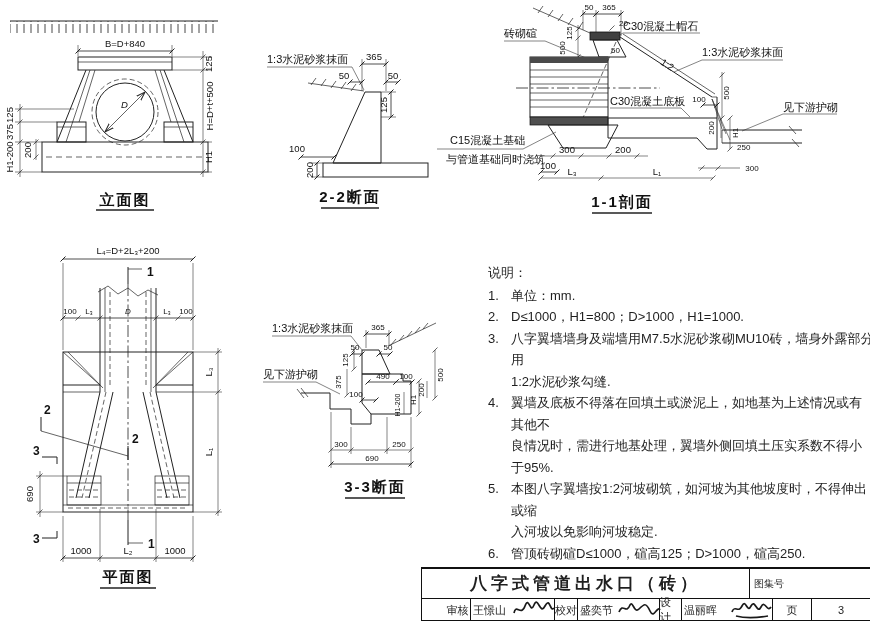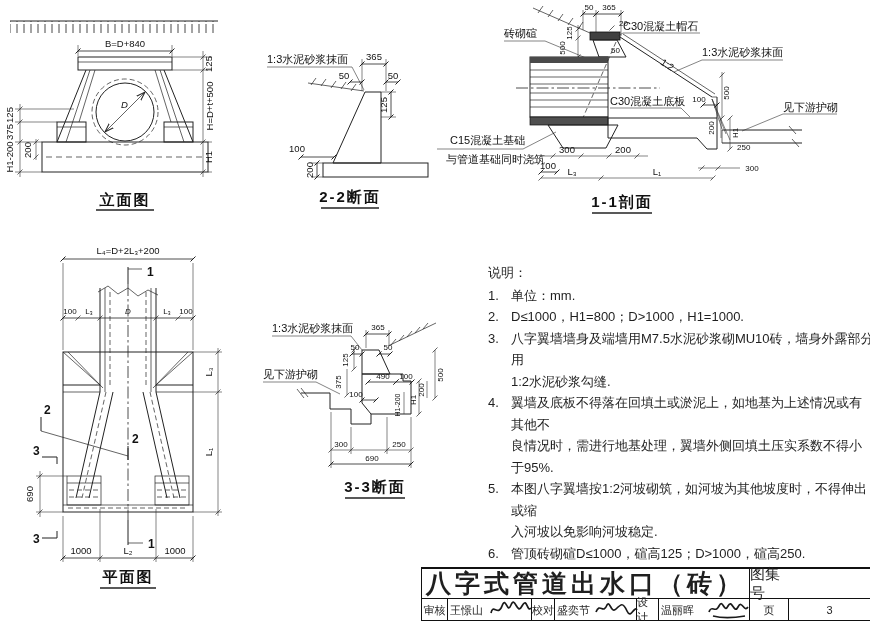--- a/index.html
+++ b/index.html
@@ -23,25 +23,25 @@
   #notes{position:absolute;left:488px;top:262px;width:386px;font-size:13px;line-height:21.5px;}
   #notes .notes-title{margin-bottom:1px;}
   .note{display:flex;}
   .note-num{width:23px;flex:none;}
   .note-body{flex:1;}
 
   
   #titleblock{position:absolute;left:421px;top:567px;width:449px;height:54px;background:#fff;
               border-top:2px solid #111;border-left:1px solid #111;border-bottom:1px solid #111;box-sizing:border-box;}
   .tb-row1{display:flex;height:30px;border-bottom:1px solid #111;box-sizing:border-box;}
-  .tb-row2{display:flex;height:22px;box-sizing:border-box;font-size:11px;}
+  .tb-row2{display:flex;height:22px;box-sizing:border-box;font-size:11px;margin-left:23px;}
   .tb-cell{display:flex;align-items:center;justify-content:center;box-sizing:border-box;overflow:visible;}
   .bl{border-left:1px solid #111;}
-  .tb-title{width:327px;font-size:25px;font-weight:bold;letter-spacing:4px;}
-  .tb-atlas-label{width:39px;font-size:15px;}
+  .tb-title{width:327px;font-size:17px;font-weight:bold;letter-spacing:4px;}
+  .tb-atlas-label{width:39px;font-size:10px;}
   .tb-atlas-no{flex:1;font-family:"DejaVu Serif",serif;font-size:12px;letter-spacing:1px;}
   .namecell{position:relative;justify-content:flex-start;padding-left:2px;}
   .sig{position:absolute;right:-4px;top:1px;}
 </style>
 </head>
 <body>
 
 <div id="canvas">
 
 <svg width="870" height="621" viewBox="0 0 870 621" style="position:absolute;left:0;top:0;">

